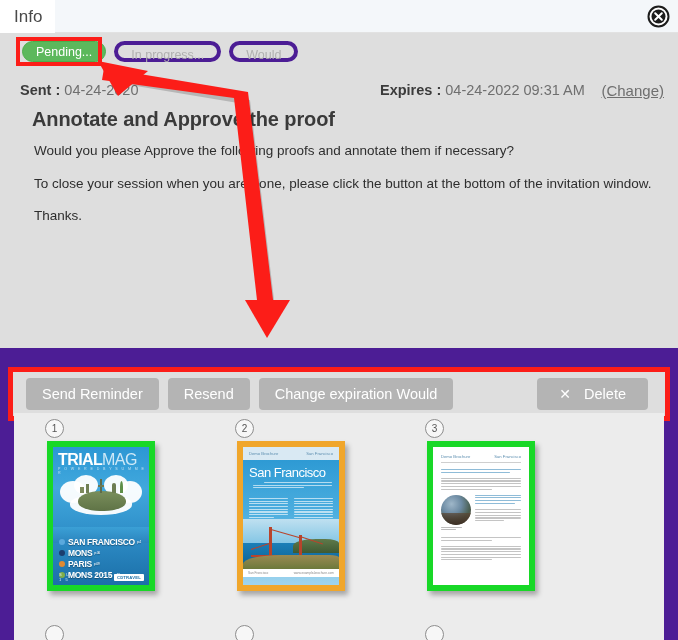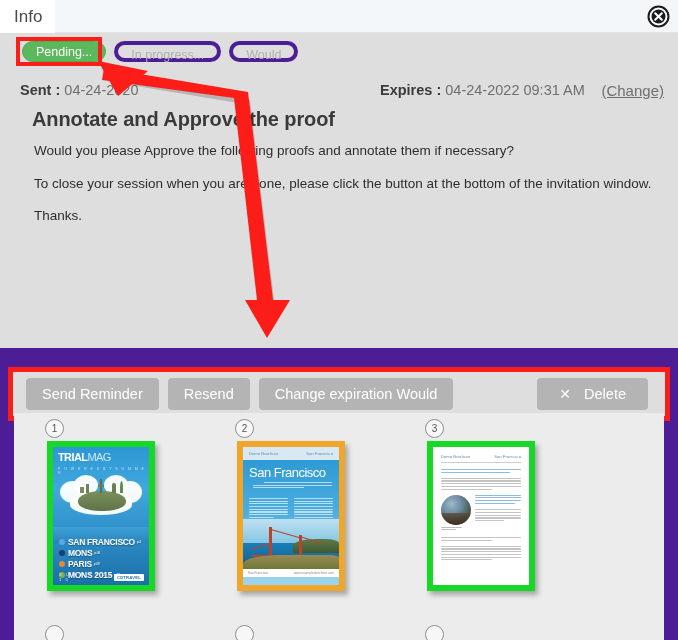--- a/index.html
+++ b/index.html
@@ -225,21 +225,21 @@
     background: #fff;
   }
 
   
   .mag {
     position: absolute; inset: 0;
     background: linear-gradient(180deg,#2c97d4 0%,#41a8dd 30%,#2f8fc9 62%,#1b6fa8 100%);
   }
   .mag-title {
     position: absolute; left: 5px; top: 4px;
-    font-size: 11px; font-weight: bold;
+    font-size: 16px; font-weight: bold;
     letter-spacing: -0.6px;
     color: #ffffff;
     font-family: "Liberation Sans", sans-serif;
   }
   .mag-title span { color: #cfe9f7; font-weight: normal; }
   .mag-sub {
     position: absolute; left: 5px; top: 20px;
     font-size: 3.6px; letter-spacing: 1.4px;
     color: #bfe0f2;
   }

